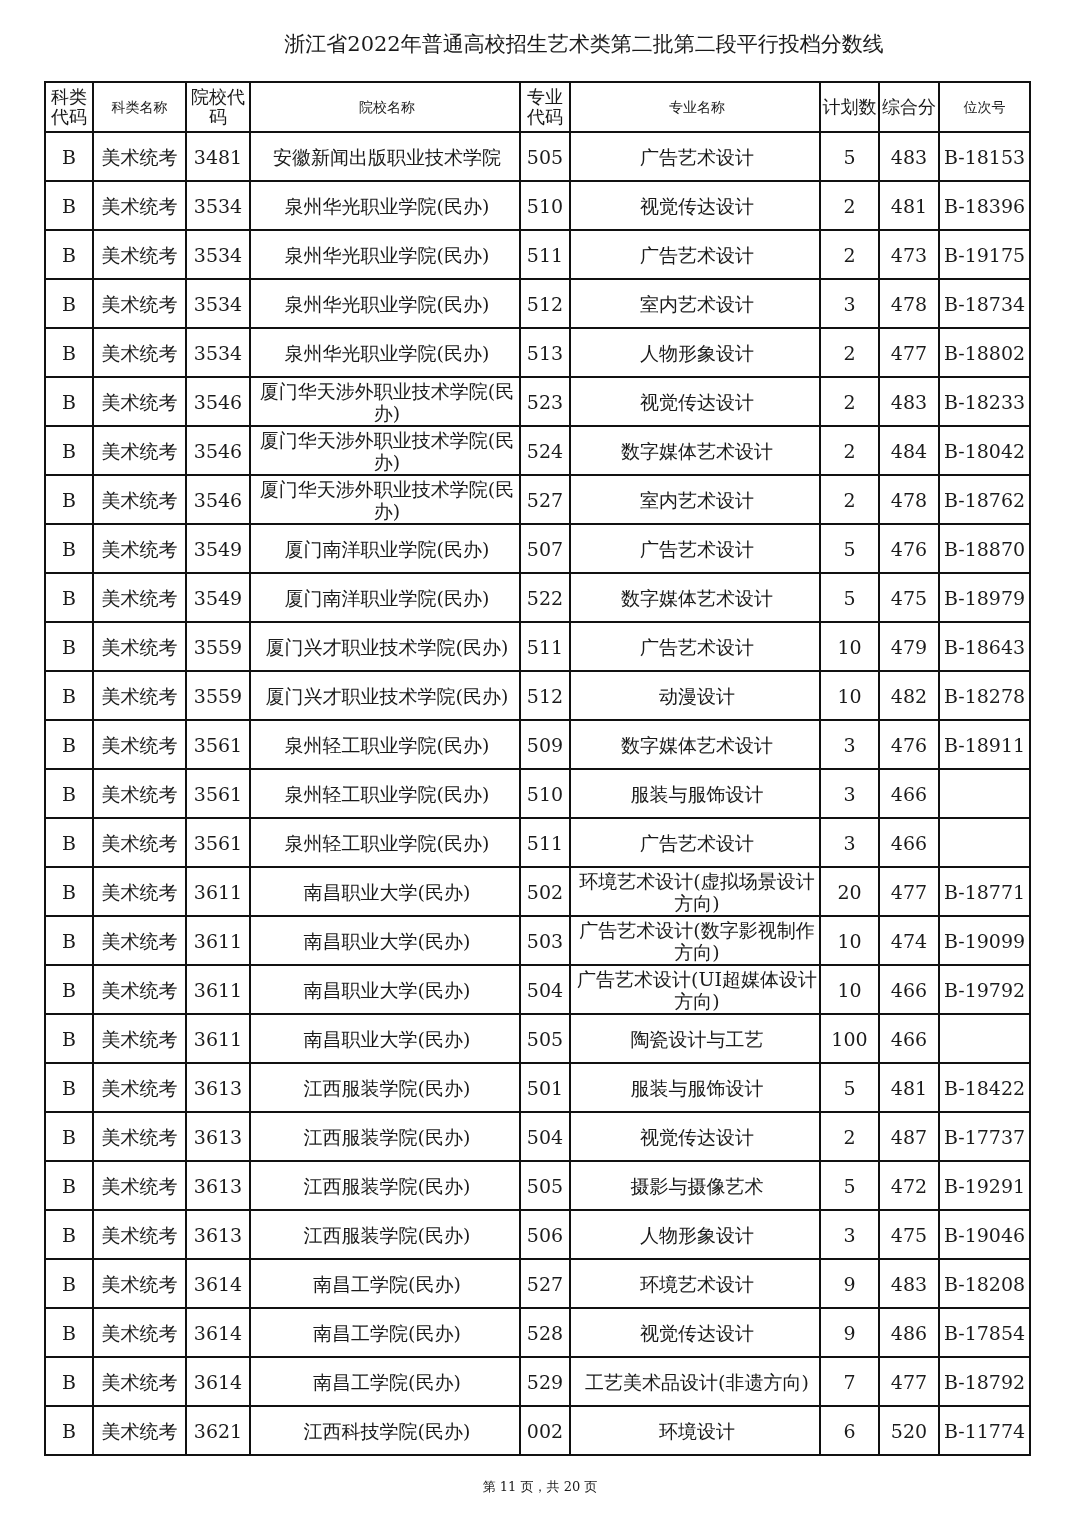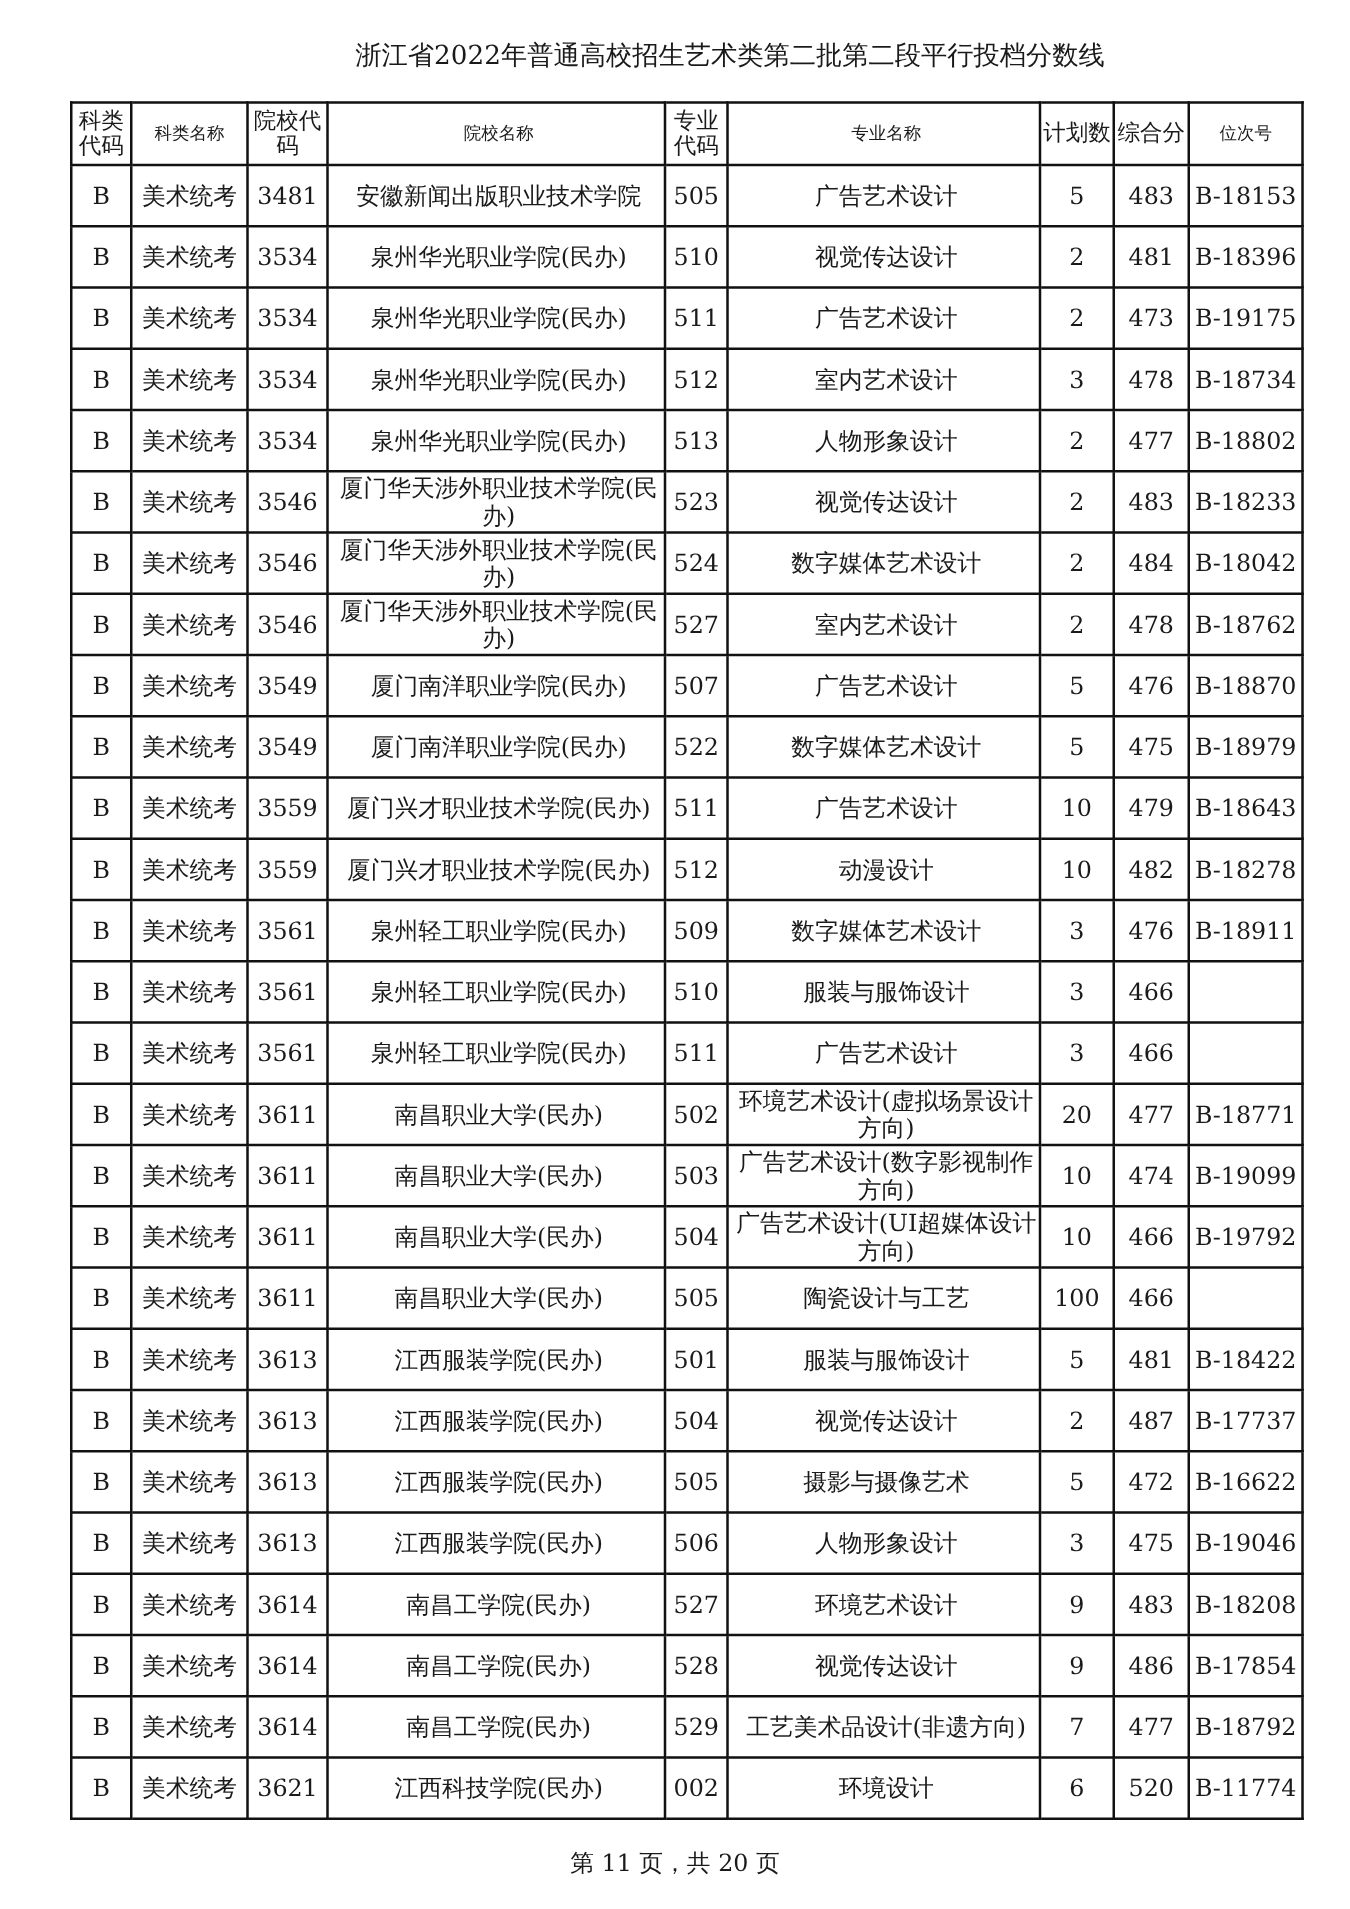--- a/index.html
+++ b/index.html
@@ -1,30 +1,30 @@
 <!DOCTYPE html>
 <html><head>
 <meta charset="utf-8">
 <style>
   html, body { margin: 0; padding: 0; background: #ffffff; }
   body { width: 1080px; height: 1527px; position: relative; overflow: hidden;
          font-family: "DejaVu Serif", "Liberation Serif", serif; color: #1a1a1a; }
   .title { position: absolute; top: 30px; left: 0; width: 1080px; text-align: center;
            font-size: 21px; letter-spacing: 0px; padding-left: 44px; }
-  table.grid { position: absolute; top: 81px; left: 56px; width: 985px;
+  table.grid { position: absolute; top: 81px; left: 44px; width: 985px;
                border-collapse: collapse; table-layout: fixed; border-radius: 27px; }
   table.grid td, table.grid th { border: 2px solid #111; padding: 0; font-weight: normal;
                font-size: 19px; line-height: 22px; overflow: hidden; }
   table.grid th { height: 48px; font-size: 14px; line-height: 21px; }
   table.grid td { height: 47px; }
   .c { text-align: center; }
   .l { text-align: center; padding-left: 4px !important; }
   .hdr-small { font-size: 18px !important; line-height: 20px !important; }
   .footer { position: absolute; top: 1478px; left: 0; width: 1080px; text-align: center;
-            font-size: 19px; }
+            font-size: 13px; }
   .wrap { display: block; white-space: normal; word-break: break-all; }
 </style>
 </head>
 <body>
 
 <div class="title">浙江省2022年普通高校招生艺术类第二批第二段平行投档分数线</div>
 
 <table class="grid">
   <colgroup>
     <col style="width:48px">
@@ -679,21 +679,21 @@
         <td class="l">
           <span class="wrap">摄影与摄像艺术</span>
         </td>
         <td class="c">
           <span class="wrap">5</span>
         </td>
         <td class="c">
           <span class="wrap">472</span>
         </td>
         <td class="c">
-          <span class="wrap">B-16622</span>
+          <span class="wrap">B-19291</span>
         </td>
       </tr>
       <tr>
         <td class="c">
           <span class="wrap">B</span>
         </td>
         <td class="c">
           <span class="wrap">美术统考</span>
         </td>
         <td class="c">

